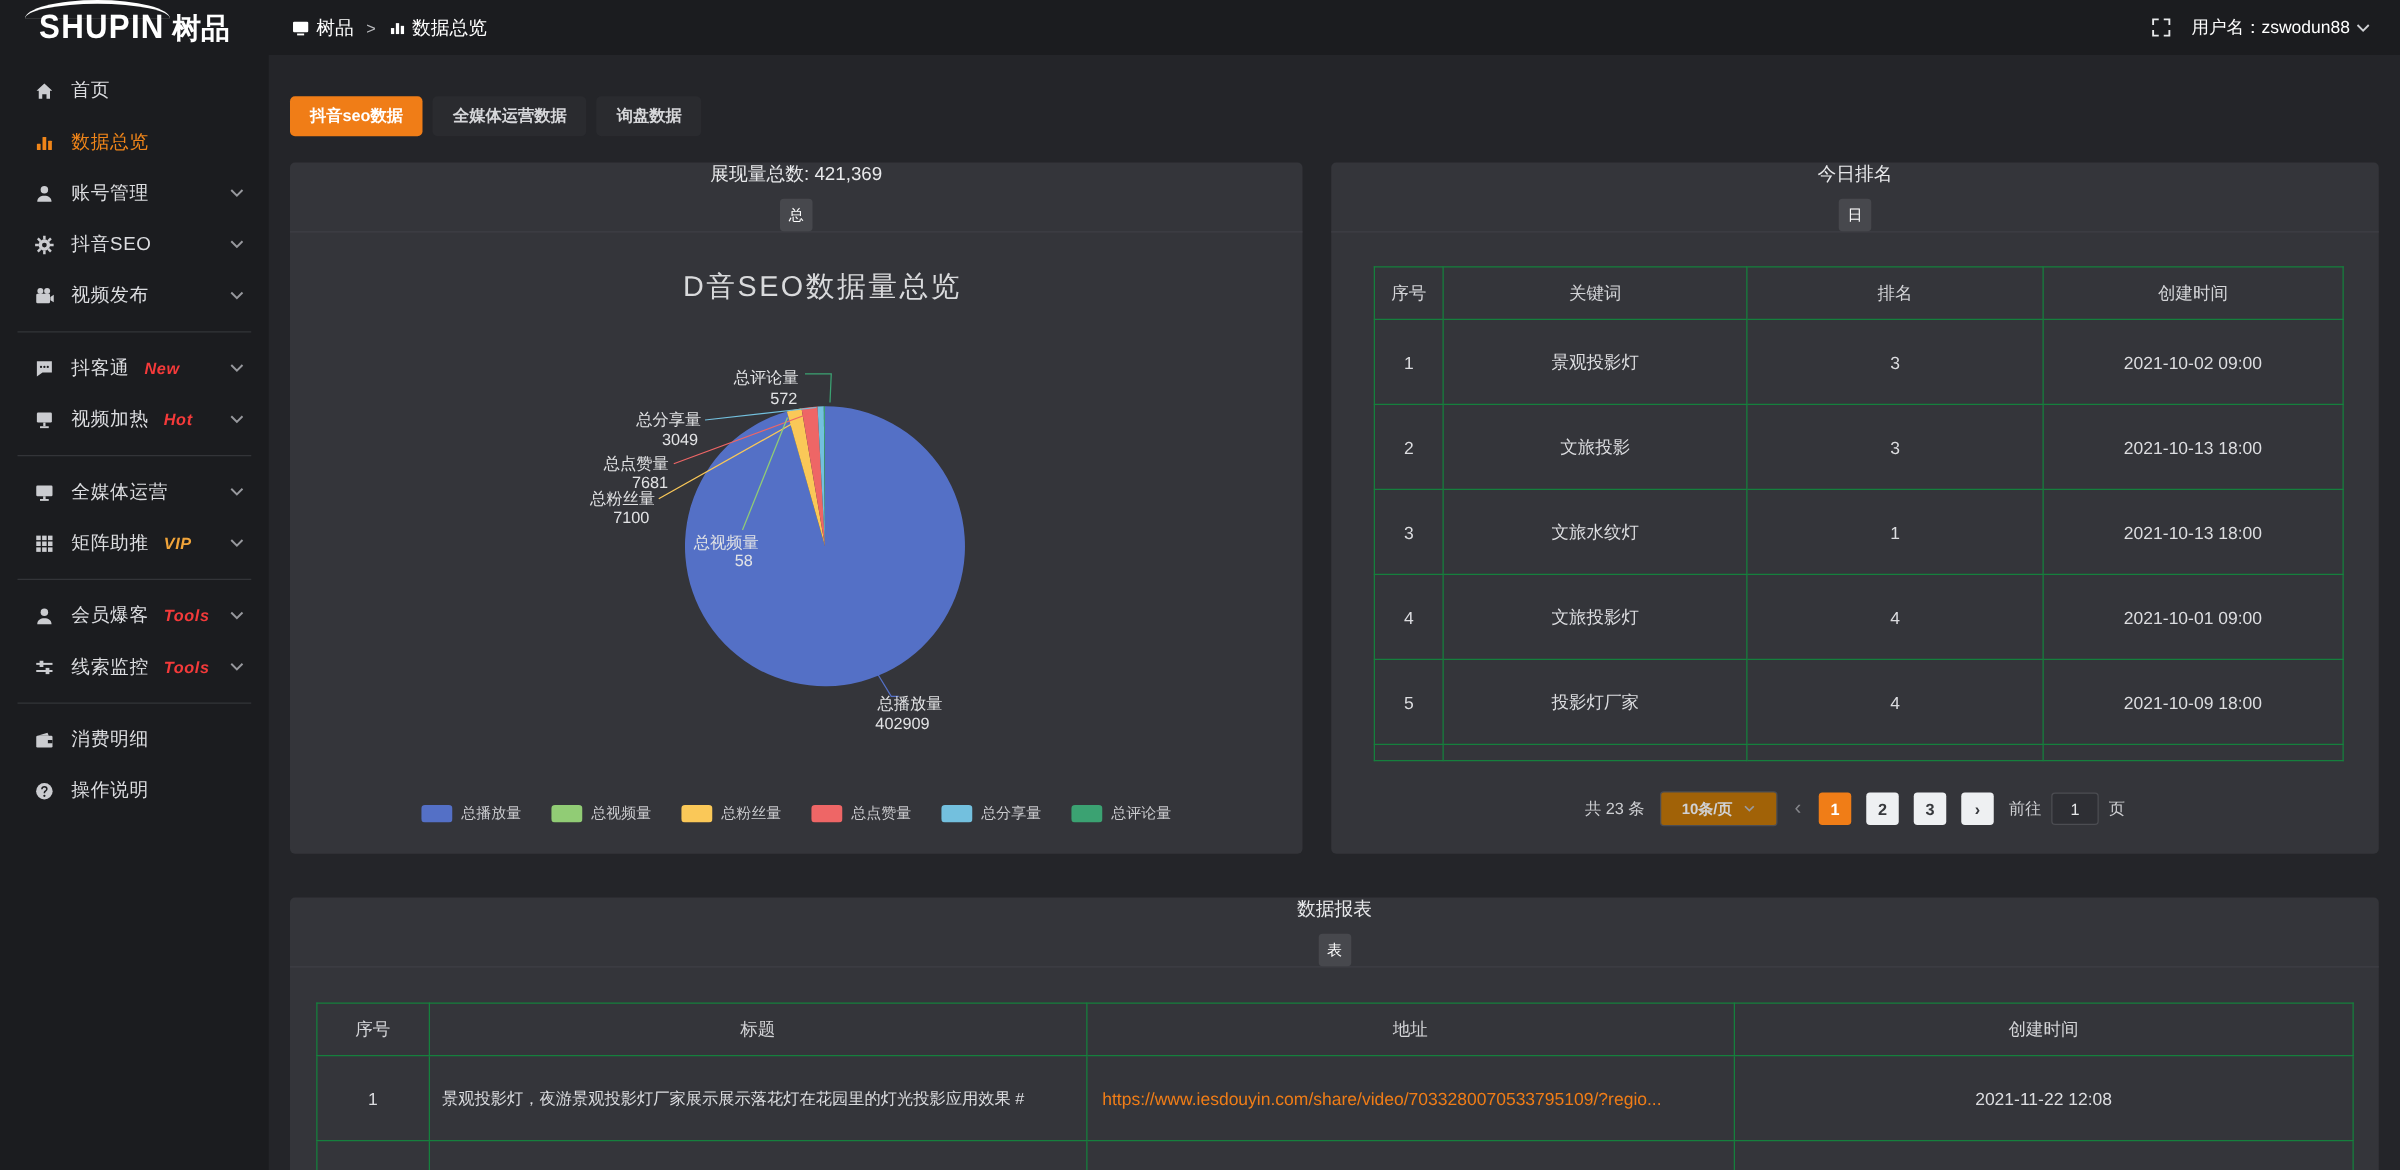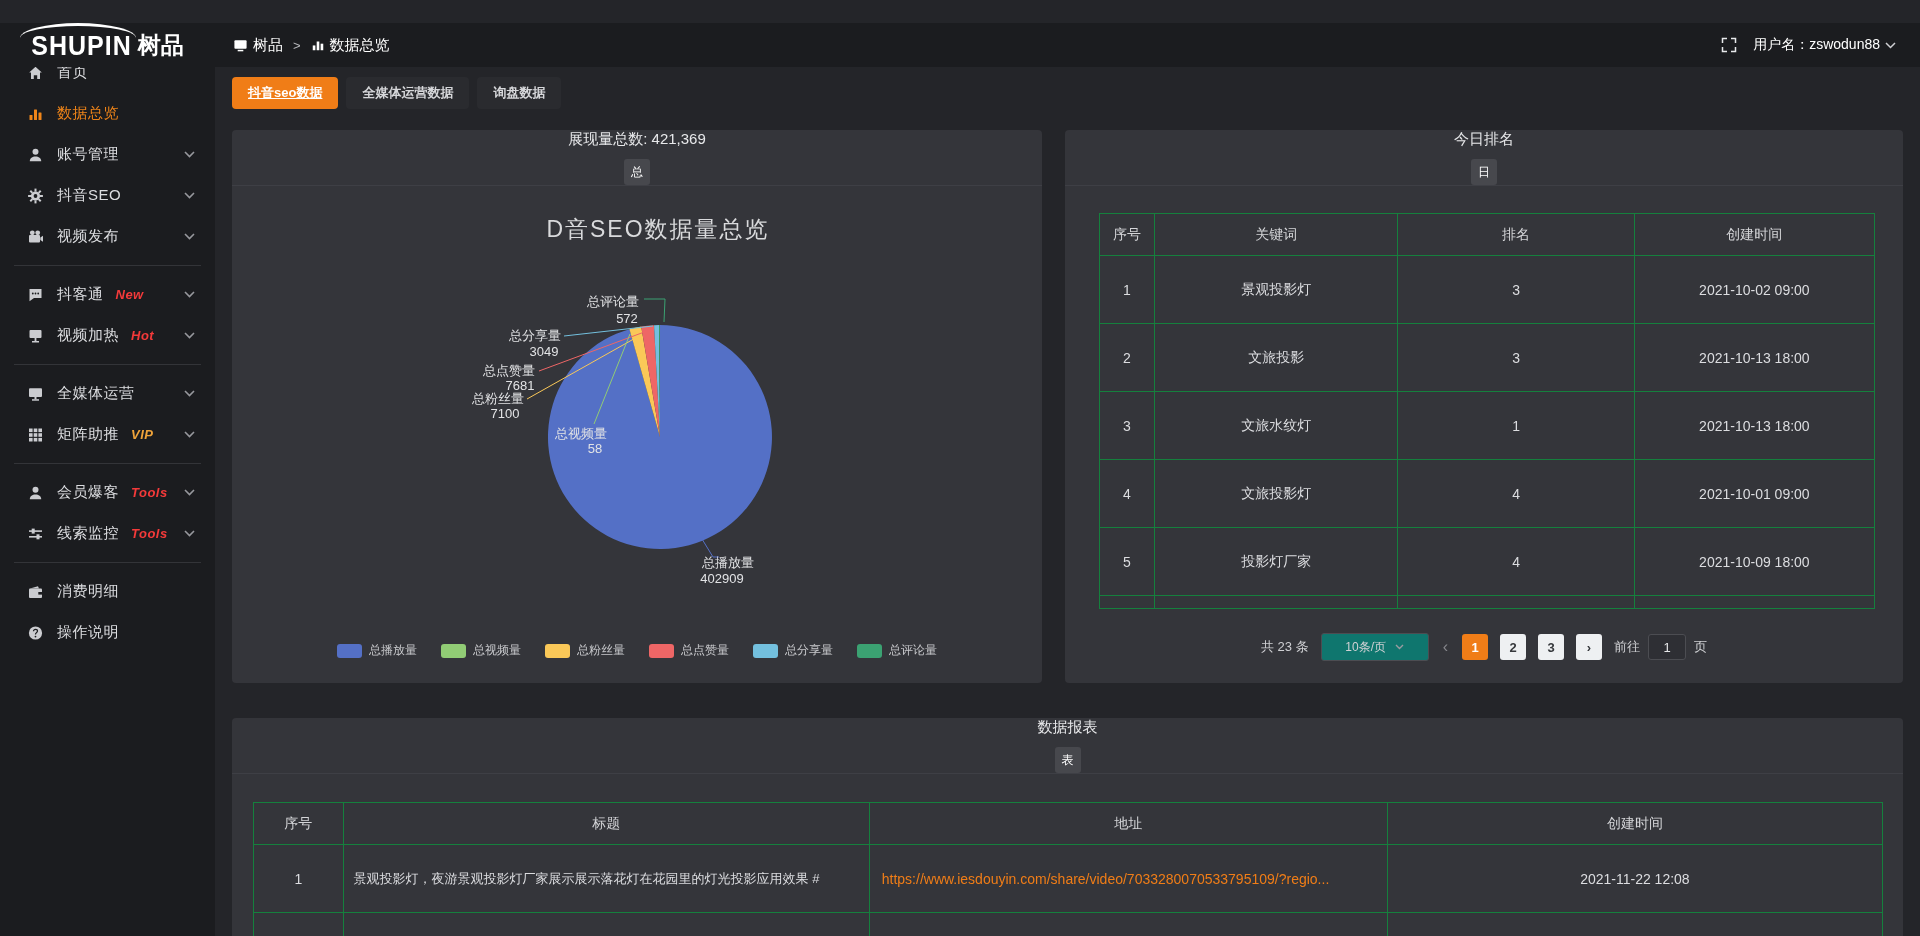--- a/index.html
+++ b/index.html
@@ -4,21 +4,21 @@
 <style>
   * { box-sizing: border-box; }
   html,body { margin:0; padding:0; }
   body {
     width:1920px; height:936px; position:relative; overflow:hidden;
     background:#242529; color:#dfe0e2;
     font-family:"Liberation Sans","DejaVu Sans",sans-serif;
   }
   
   .header { position:absolute; top:0; left:0; width:1920px; height:44px;
-    background:#1b1c1f; display:flex; align-items:center; z-index:6;margin-top:23px; }
+    background:#1b1c1f; display:flex; align-items:center; z-index:6; }
   .logo { width:215px; height:44px; display:flex; align-items:center; justify-content:center; position:relative; }
   .logo-arc { position:absolute; top:0px; left:20px; width:116px; height:15px;
     border-top:3px solid #fff; border-radius:50% 50% 0 0 / 100% 100% 0 0; }
   .logo-en { font-size:25px; font-weight:800; color:#fff; letter-spacing:1px; transform:scaleY(1.08); }
   .logo-cn { font-size:23px; font-weight:800; color:#fff; margin-left:6px; }
   .crumb { display:flex; align-items:center; margin-left:18px; font-size:15px; color:#fff; }
   .crumb-item { display:flex; align-items:center; gap:5px; cursor:pointer; }
   .crumb-sep { color:#b9babd; font-size:13px; margin:0 10px; }
   .h-right { margin-left:auto; display:flex; align-items:center; gap:16px; margin-right:24px; }
   .fs-btn { display:flex; cursor:pointer; }
@@ -33,21 +33,21 @@
   .mi .lbl { font-size:15px; letter-spacing:0.5px; }
   .mi.active, .mi.active .ico, .mi.active .lbl { color:#f08519; }
   .bdg { font-style:italic; font-weight:bold; font-size:13px; margin-left:12px; letter-spacing:0.5px; }
   .bdg.red { color:#f43a3a; } .bdg.gold { color:#f0a43a; }
   .chev { margin-left:auto; color:#97989d; display:flex; }
   .sep { height:1px; background:#333438; margin:8px 14px; }
   
   .tabs { position:absolute; left:232px; top:77px; display:flex; gap:8px; z-index:2; }
   .tab { height:32px; padding:0 16px; display:flex; align-items:center; font-size:13px;
     border-radius:4px; background:#2a2b2f; color:#d6d7da; cursor:pointer; font-weight:bold; }
-  .tab.active { background:#f07d17; color:#fff;text-decoration:underline; }
+  .tab.active { background:#f07d17; color:#fff; }
   
   .panel { position:absolute; background:#34353a; border-radius:4px; }
   #chart-panel  { left:232px;  top:130px; width:810px;  height:553px; }
   #rank-panel   { left:1065px; top:130px; width:838px;  height:553px; }
   #report-panel { left:232px;  top:718px; width:1671px; height:400px; }
   .p-head { height:56px; display:flex; align-items:center; justify-content:space-between;
     padding:0 26px; border-bottom:1px solid #3e3f45; font-size:15px; color:#e8e9eb; position:relative; z-index:2;flex-direction:column; }
   .p-badge { width:26px; height:26px; background:#47484d; border-radius:3px; display:flex;
     align-items:center; justify-content:center; font-size:12px; color:#fff; cursor:pointer; }
   
@@ -67,23 +67,23 @@
   #rank-panel .tbl { margin:27px 28px 0 34px; width:776px; }
   tr.partial td { height:13px; }
   #report-panel .tbl { margin:28px 20px 0 21px; width:1630px; }
   #report-panel td.title-cell { text-align:left; padding:0 10px; font-size:13px;margin-top:48px; }
   #report-panel td.link-cell  { text-align:left; padding:0 12px; }
   #report-panel tr.partial td { height:70px; }
   .link { color:#f07d17; font-size:14px; cursor:pointer; }
   
   .pager { display:flex; align-items:center; justify-content:center; gap:12px; margin-top:24px;
     font-size:13px; color:#cfd0d3; }
-  .pg-size { width:108px; height:28px; border:1px solid #4c4d52; border-radius:3px; display:flex;
-    align-items:center; justify-content:center; gap:9px; background:#0f766e; font-size:12px;
-    color:#d0d1d4; cursor:pointer; }
+  .pg-size { width:94px; height:28px; border:1px solid #4c4d52; border-radius:3px; display:flex;
+    align-items:center; justify-content:center; gap:9px; background:#a16207; font-size:12px;
+    color:#d0d1d4; cursor:pointer;font-weight:bold; }
   .pg-prev { color:#86878c; font-size:16px; padding:0 2px; cursor:pointer; }
   .pg-num { min-width:26px; height:26px; border-radius:3px; background:#eef0f2; color:#36383c;
     display:flex; align-items:center; justify-content:center; font-size:13px; cursor:pointer;
     padding:0 4px; font-weight:bold; }
   .pg-num.active { background:#f07d17; color:#fff; }
   .pg-goto { display:flex; align-items:center; gap:8px; }
   .pg-input { width:38px; height:26px; background:#2e2f34; border:1px solid #4c4d52; border-radius:3px;
     color:#e6e7e9; text-align:center; font-size:13px; font-family:inherit; }
 </style>
 </head>

